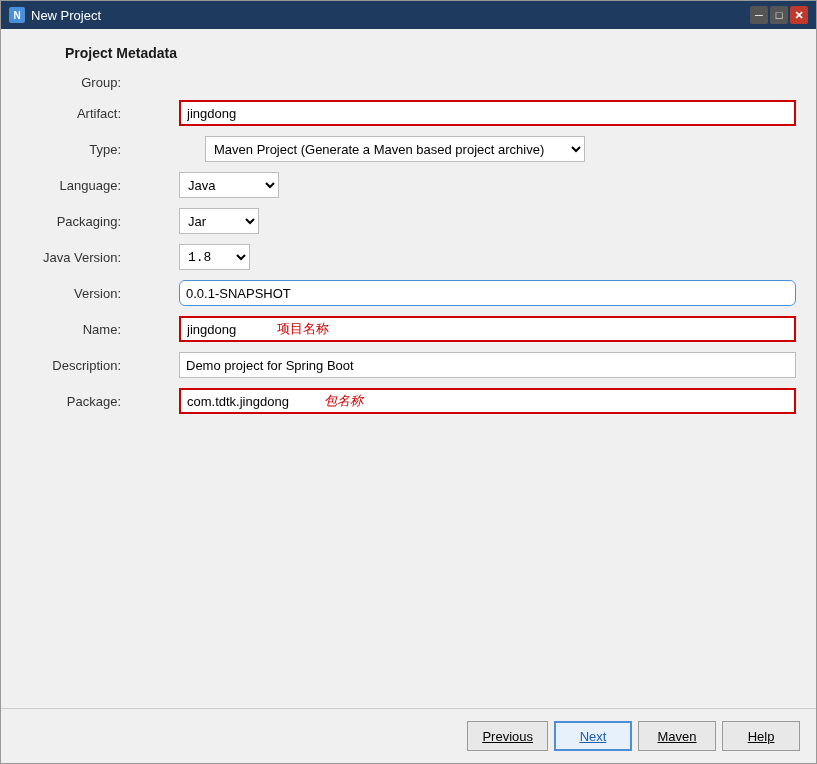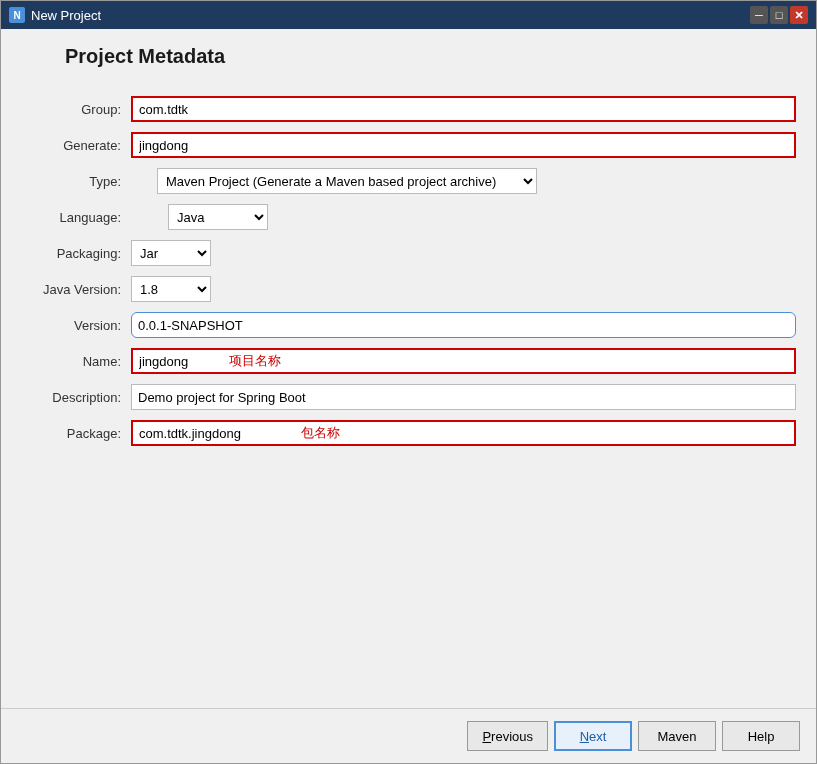--- a/index.html
+++ b/index.html
@@ -94,36 +94,37 @@
 
     .content-area {
       flex: 1;
       padding: 16px 20px;
       background: #f0f0f0;
       display: flex;
       flex-direction: column;
     }
 
     .section-title {
-      font-size: 20px;
+      font-size: 14px;
       font-weight: bold;
       color: #1a1a1a;
-      margin-bottom: 28px;
+      margin-bottom: 14px;
       border-bottom: none;
       padding-left: 44px;
     }
 
     .form-container {
       flex: 1;
     }
 
     .form-row {
       display: flex;
       align-items: center;
       margin-bottom: 10px;
+      gap: 48px;
     }
 
     .form-label {
       width: 110px;
       text-align: right;
       padding-right: 10px;
       color: #333;
       font-size: 13px;
       flex-shrink: 0;
     }
@@ -151,29 +152,29 @@
       cursor: pointer;
     }
 
     .type-select {
       width: 380px;
       margin-left: 26px;
     }
 
     .lang-select {
       width: 100px;
-      margin-left: 37px;
     }
 
     .pack-select {
       width: 80px;
     }
 
     .java-select {
-      width: 80px;
+      width: 71px;
+      font-family: Liberation Mono, monospace;
     }
 
     .annotation-red {
       color: #cc0000;
       font-size: 13px;
       margin-left: 8px;
     }
 
     .bottom-bar {
       border-top: 1px solid #ccc;
@@ -189,20 +190,21 @@
       height: 30px;
       min-width: 78px;
       padding: 0 14px;
       border: 1px solid #999;
       background: #e8e8e8;
       font-size: 13px;
       cursor: pointer;
       display: flex;
       align-items: center;
       justify-content: center;
+      text-decoration: underline;
     }
 
     .btn.primary {
       border: 2px solid #4a90d9;
       color: #1a5fa8;
       font-weight: normal;
       background: #e8f0fc;
     }
 
     .spacer {
@@ -226,25 +228,24 @@
     </div>
   </div>
 
   <div class="content-area">
     <div class="section-title">Project Metadata</div>
 
     <div class="form-container">
 
       <div class="form-row">
         <label class="form-label">Group:</label>
-        <input class="form-control highlighted" type="text" value="com.tdtk" style="">
-      </div>
-
-      <div class="form-row">
-        <label class="form-label">Generate:</label>
+      </div>
+
+      <div class="form-row">
+        <label class="form-label">Artifact:</label>
         <input class="form-control highlighted" type="text" value="jingdong" style="">
       </div>
 
       <div class="form-row">
         <label class="form-label">Type:</label>
         <select class="form-select type-select">
           <option>Maven Project (Generate a Maven based project archive)</option>
           <option>Gradle Project</option>
         </select>
       </div>
@@ -290,21 +291,21 @@
 
       <div class="form-row">
         <label class="form-label">Description:</label>
         <input class="form-control" type="text" value="Demo project for Spring Boot" style="">
       </div>
 
       <div class="form-row">
         <label class="form-label">Package:</label>
         <div style="flex:1; position:relative; display:flex; align-items:center;">
           <input class="form-control highlighted" type="text" style="width: 100%;" value="com.tdtk.jingdong">
-          <span class="annotation-red" style="position:absolute;left:162px;pointer-events:none;">包名称</span>
+          <span class="annotation-red" style="position:absolute;left:137px;pointer-events:none;font-style:italic;">包名称</span>
         </div>
       </div>
 
     </div>
 
     <div class="spacer"></div>
   </div>
 
   <div class="bottom-bar">
     <button class="btn">

